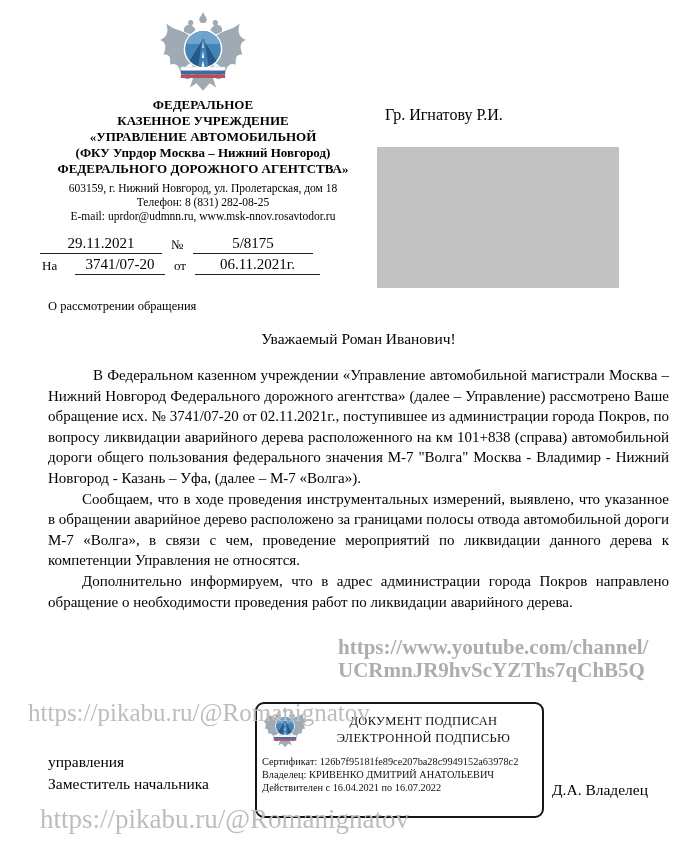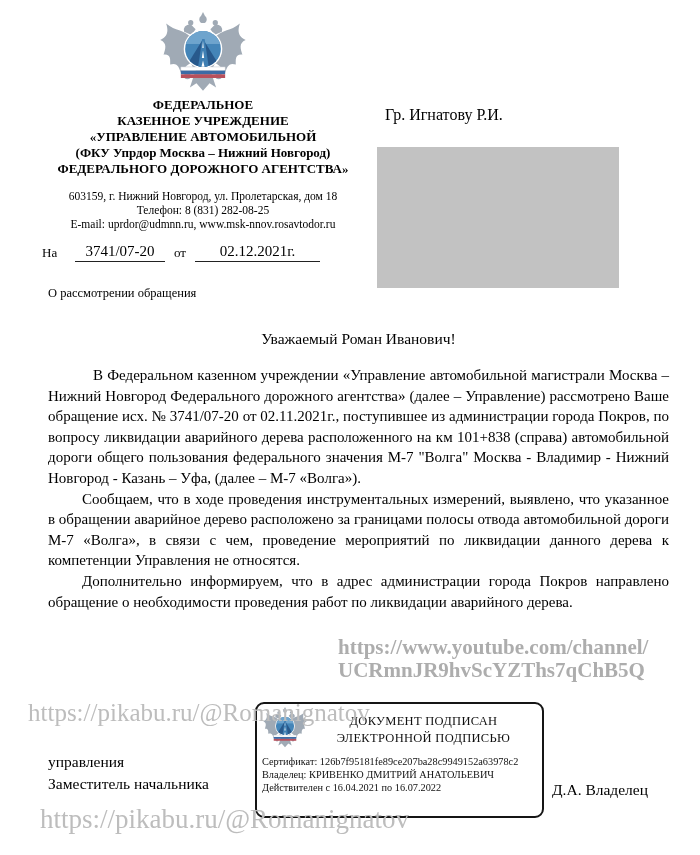--- a/index.html
+++ b/index.html
@@ -4,21 +4,21 @@
 <style>
   html,body{margin:0;padding:0;background:#ffffff;}
   .page{
     position:relative;width:700px;height:855px;background:#ffffff;
     font-family:"Liberation Serif","DejaVu Serif",serif;color:#000;overflow:hidden;
   }
   
   .left-col{position:absolute;left:40px;top:12px;width:326px;text-align:center;}
   .emblem{display:block;margin:0 auto 3px;}
   .org-line{font-weight:bold;font-size:13px;line-height:16px;white-space:nowrap;}
-  .addr{margin-top:12px;}
+  .addr{margin-top:4px;}
   .addr-line{font-size:11.5px;line-height:14px;white-space:nowrap;}
   .refs{margin-top:10px;}
   .ref-row{display:flex;align-items:flex-end;height:21px;}
   .u{border-bottom:1.4px solid #222;text-align:center;font-size:15px;line-height:19px;white-space:nowrap;}
   .u1{width:122px;} .u2{width:120px;} .u3{width:90px;} .u4{width:125px;}
   .lbl{font-size:13px;line-height:19px;text-align:center;}
   .lbl-num{width:31px;} .lbl-na{width:33px;text-align:left;padding-left:2px;} .lbl-ot{width:30px;}
   .subject{margin-top:24px;text-align:left;padding-left:8px;font-size:12.5px;}
   
   .recipient{position:absolute;left:385px;top:106px;font-size:16px;}
@@ -98,24 +98,29 @@
     </div>
 
     <div class="addr">
       <div class="addr-line">603159, г. Нижний Новгород, ул. Пролетарская, дом 18</div>
       <div class="addr-line">Телефон: 8 (831) 282-08-25</div>
       <div class="addr-line">E-mail: uprdor@udmnn.ru, www.msk-nnov.rosavtodor.ru</div>
     </div>
 
     <div class="refs">
       <div class="ref-row">
+        <span class="u u1">29.11.2021</span>
+        <span class="lbl lbl-num">№</span>
+        <span class="u u2">5/8175</span>
+      </div>
+      <div class="ref-row">
         <span class="lbl lbl-na">На</span>
         <span class="u u3">3741/07-20</span>
         <span class="lbl lbl-ot">от</span>
-        <span class="u u4">02.12.2021г.</span>
+        <span class="u u4">06.11.2021г.</span>
       </div>
     </div>
 
     <div class="subject">О рассмотрении обращения</div>
   </div>
 
   <div class="recipient">Гр. Игнатову Р.И.</div>
   <div class="redaction" style="background:#c2c2c2;" title="Гр. Игнатову Р.И."></div>
 
   <div class="body-block">

